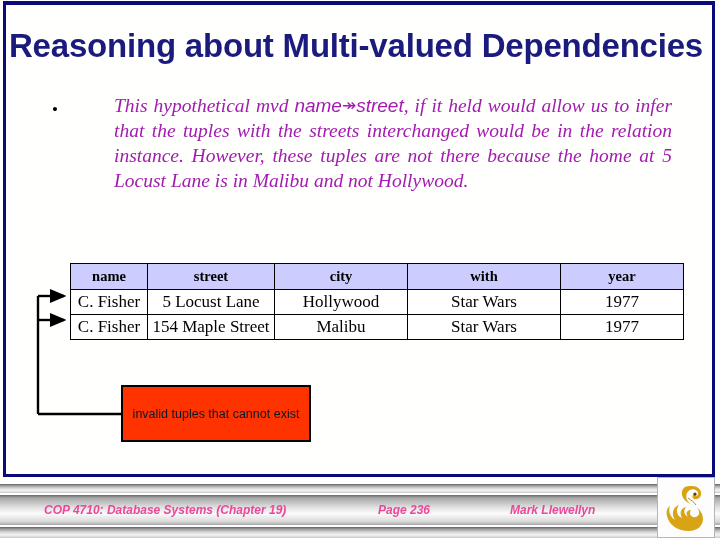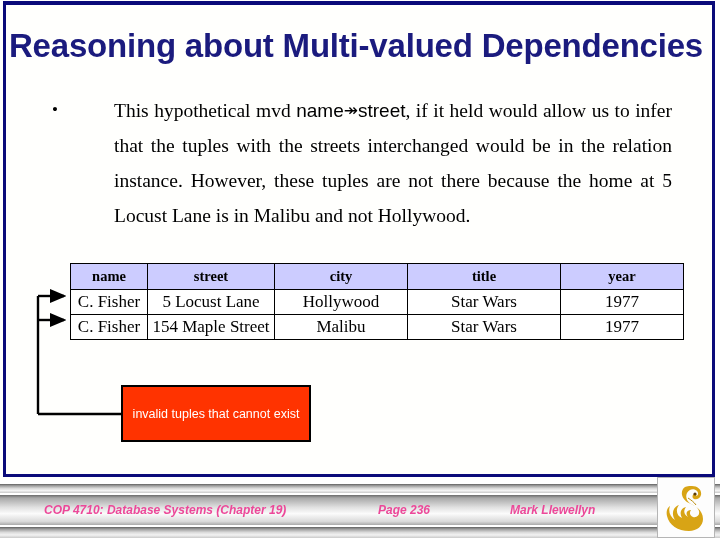--- a/index.html
+++ b/index.html
@@ -61,24 +61,25 @@
     left: 0px;
     top: 8px;
     font-size: 17px;
     line-height: 1;
     color: #000;
     font-family: "Liberation Serif", serif;
   }
   #bullet-text {
     margin-left: 62px;
     font-size: 19.5px;
-    line-height: 35px;
-    color: #000000;
+    line-height: 25px;
+    color: #a21caf;
     text-align: justify;
     font-family: "Liberation Serif", "DejaVu Serif", serif;
+    font-style: italic;
   }
   .mono-term {
     font-family: "Liberation Sans", "DejaVu Sans", sans-serif;
     font-size: 19px;
   }
   .mvd-arrow {
     font-family: "DejaVu Sans", sans-serif;
     font-size: 17px;
     vertical-align: 1px;
   }
@@ -131,21 +132,21 @@
     background: #ff3300;
     border: 2.5px solid #000000;
     box-sizing: border-box;
     display: flex;
     align-items: center;
     justify-content: center;
   }
   #invalid-box-label {
     font-family: "Liberation Sans", "DejaVu Sans", sans-serif;
     font-size: 12.5px;
-    color: #ffffff;
+    color: #0f172a;
     white-space: nowrap;
   }
 
   
   #footer {
     position: absolute;
     left: 0;
     top: 484px;
     width: 720px;
     height: 56px;
@@ -223,21 +224,21 @@
 
     <path d="M 38 414 L 124 414" stroke="#000000" stroke-width="2.4" fill="none"></path>
   </svg>
 
   <table id="relation-table">
     <thead>
       <tr>
         <th class="col-name">name</th>
         <th class="col-street">street</th>
         <th class="col-city">city</th>
-        <th class="col-title">title</th>
+        <th class="col-title">with</th>
         <th class="col-year">year</th>
       </tr>
     </thead>
     <tbody>
       <tr>
         <td>C. Fisher</td>
         <td>5 Locust Lane</td>
         <td>Hollywood</td>
         <td>Star Wars</td>
         <td>1977</td>

